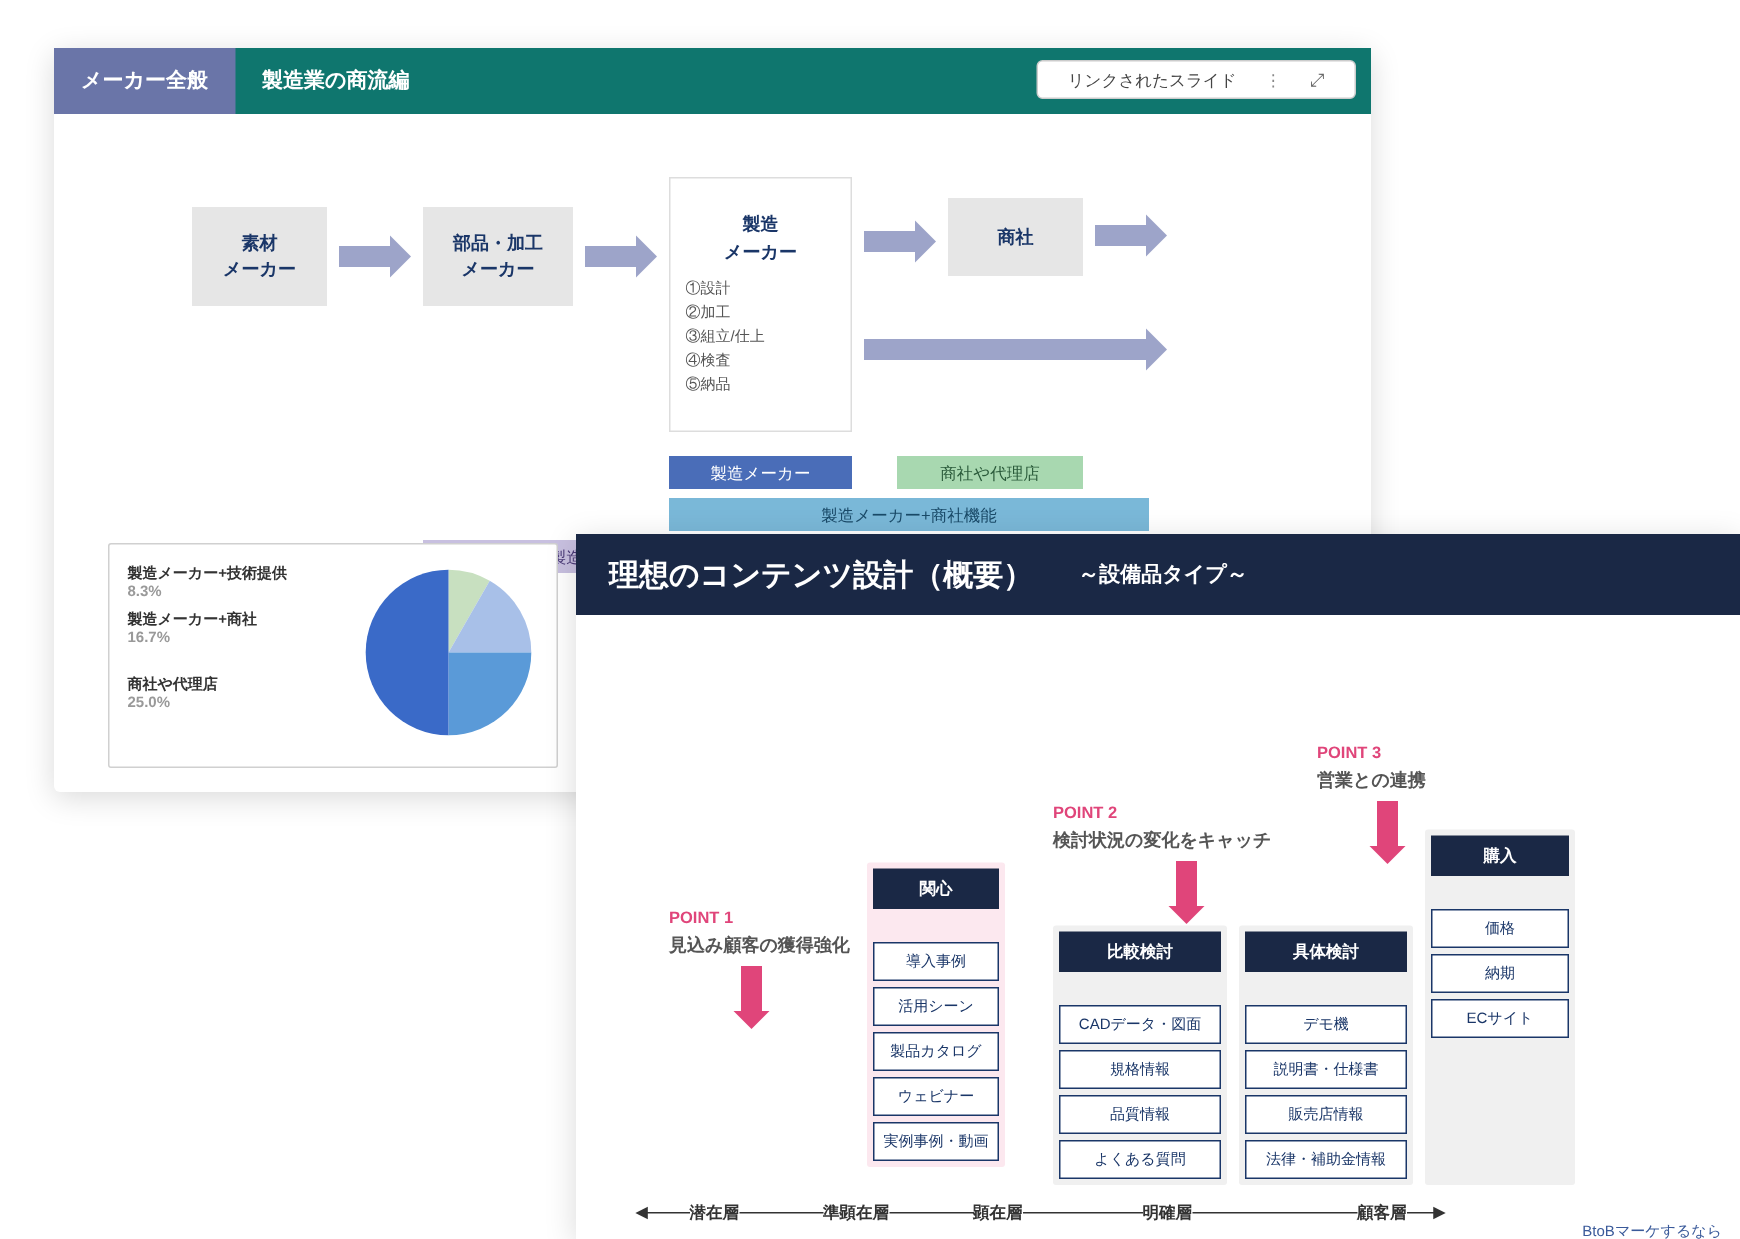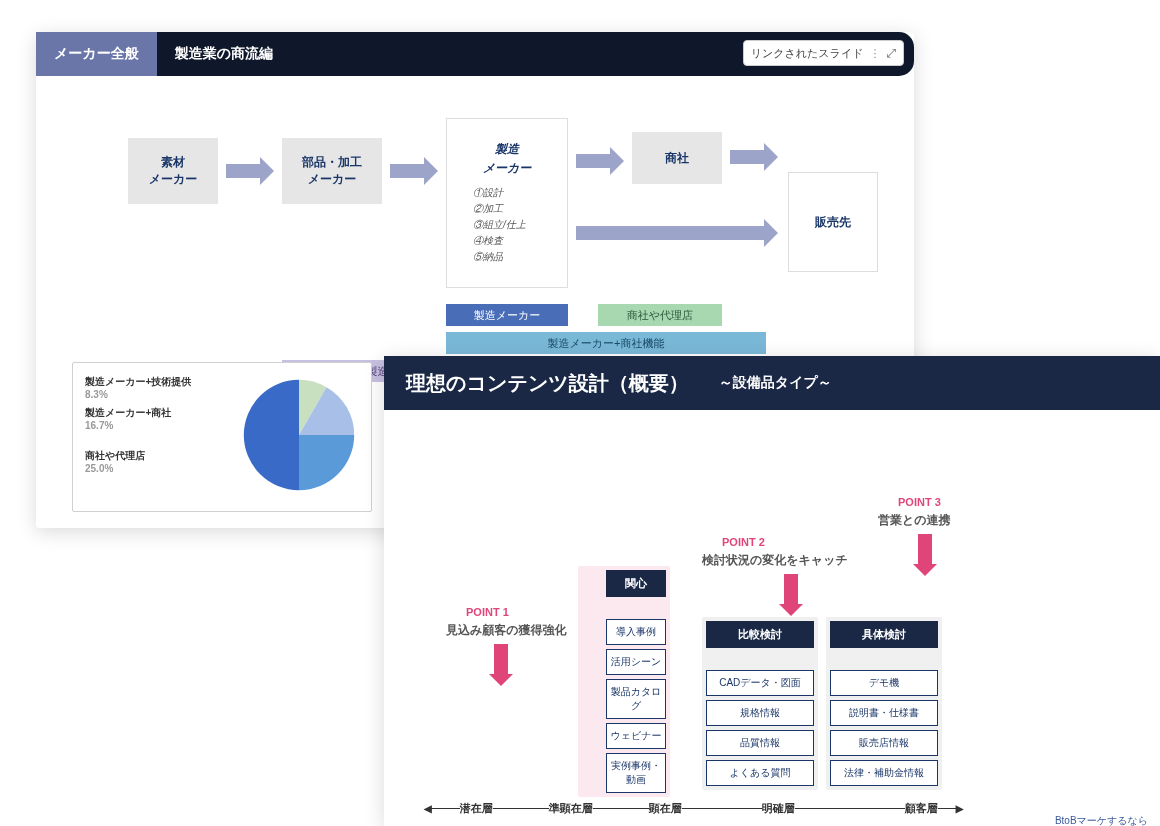--- a/index.html
+++ b/index.html
@@ -3,31 +3,31 @@
 <meta charset="utf-8">
 <style>
   * { box-sizing: border-box; margin: 0; padding: 0; }
   body { font-family: "Hiragino Sans", "Meiryo", sans-serif; background: #fff; width: 1160px; height: 826px; position: relative; overflow: hidden; }
 
   .slide { position: absolute; background: #fff; box-shadow: 0 4px 20px rgba(0,0,0,0.15); }
   .slide1 { left: 36px; top: 32px; width: 878px; height: 496px; border-radius: 4px; }
   .slide2 { left: 384px; top: 356px; width: 776px; height: 470px; }
 
   
-  .s1-header { height: 44px; background: #0f172a; display: flex; align-items: stretch; border-radius: 15px; }
+  .s1-header { height: 44px; background: #0f766e; display: flex; align-items: stretch; }
   .s1-tab1 { background: #6a75a8; color: #fff; font-weight: bold; font-size: 14px; padding: 0 18px; display: flex; align-items: center; }
   .s1-tab2 { color: #fff; font-weight: bold; font-size: 14px; padding: 0 18px; display: flex; align-items: center; }
-  .linked-btn { margin-left: auto; margin-right: 10px; margin-top: 8px; height: 26px; background: #fff; border: 1px solid #ccc; border-radius: 4px; font-size: 11px; display: flex; align-items: center; padding: 0 7px; color: #444; gap: 6px; }
+  .linked-btn { margin-left: auto; margin-right: 10px; margin-top: 8px; height: 26px; background: #fff; border: 1px solid #ccc; border-radius: 4px; font-size: 11px; display: flex; align-items: center; padding: 0 20px; color: #444; gap: 19px; }
   .linked-btn .dots { color: #888; }
   .linked-btn .unlink-icon { font-size: 12px; color: #666; }
 
   
   .flow { position: relative; height: 250px; }
   .flow-box { position: absolute; background: #e6e6e6; display: flex; flex-direction: column; align-items: center; justify-content: center; color: #1a3668; font-weight: bold; font-size: 12px; }
-  .mfg-box { background: #fff; border: 1px solid #ddd; align-items: flex-start; padding: 8px 26px; font-style: italic; }
+  .mfg-box { background: #fff; border: 1px solid #ddd; align-items: flex-start; padding: 8px 10px; }
   .mfg-box .title { align-self: center; color: #1a3668; font-weight: bold; font-size: 12px; margin-bottom: 6px; }
   .mfg-box .step { font-weight: normal; font-size: 10px; color: #555; line-height: 1.6; }
   .arrow { position: absolute; height: 14px; background: #9da4c9; }
   .arrow::after { content: ""; position: absolute; right: -14px; top: -7px; border-left: 14px solid #9da4c9; border-top: 14px solid transparent; border-bottom: 14px solid transparent; }
 
   .bar { position: absolute; height: 22px; font-size: 11px; color: #fff; display: flex; align-items: center; justify-content: center; }
   .bar-blue { background: #4a6db8; }
   .bar-green { background: #a8d8b0; color: #2a5a3a; }
   .bar-cyan { background: #7ab8d8; color: #1a4a68; }
   .bar-purple { background: #c8c0e0; color: #4a3a78; }
@@ -40,21 +40,21 @@
   .pie-legend .pct { color: #999; font-weight: bold; }
   .pie-svg { width: 120px; height: 120px; }
 
   
   .s2-header { height: 54px; background: #1a2845; color: #fff; display: flex; align-items: center; padding: 0 22px; gap: 30px; }
   .s2-title { font-size: 20px; font-weight: bold; }
   .s2-sub { font-size: 14px; font-weight: bold; }
 
   .s2-body { position: relative; padding: 18px 0 0 0; height: 416px; }
 
-  .point-lbl { position: absolute; font-size: 11px; color: #e0457a; font-weight: bold; margin-left: 20px; }
+  .point-lbl { position: absolute; font-size: 11px; color: #e0457a; font-weight: bold; }
   .point-txt { position: absolute; font-size: 12px; color: #555; font-weight: bold; }
   .point-arrow { position: absolute; width: 14px; height: 32px; background: #e0457a; }
   .point-arrow::after { content:""; position:absolute; bottom:-10px; left:-5px; border-top:12px solid #e0457a; border-left:12px solid transparent; border-right:12px solid transparent; }
 
   .col { position: absolute; display: flex; flex-direction: column; gap: 4px; align-items: stretch; }
   .col-head { background: #1a2845; color: #fff; font-size: 11px; font-weight: bold; text-align: center; padding: 6px 0; }
   .col-item { background: #fff; border: 1px solid #1a3668; color: #1a3668; font-size: 10px; text-align: center; padding: 5px 0; }
   .col-bg-pink { background: #fce8ef; padding: 4px; border-radius: 2px; }
   .col-bg-gray { background: #f0f0f0; padding: 4px; border-radius: 2px; }
 
@@ -103,23 +103,20 @@
       <div class="step">⑤納品</div>
     </div>
     <div class="arrow" style="left:540px;top:78px;width:34px;"></div>
 
     <div class="flow-box" style="left:596px;top:56px;width:90px;height:52px;">
       <div>商社</div>
     </div>
     <div class="arrow" style="left:694px;top:74px;width:34px;"></div>
     <div class="arrow" style="left:540px;top:150px;width:188px;"></div>
 
-    <div class="flow-box" style="left:752px;top:96px;width:90px;height:100px;background:#fff;border:1px solid #ddd;">
-      <div>販売先</div>
-    </div>
 
     <div class="bar bar-blue" style="left:410px;top:228px;width:122px;">製造メーカー</div>
     <div class="bar bar-green" style="left:562px;top:228px;width:124px;">商社や代理店</div>
     <div class="bar bar-cyan" style="left:410px;top:256px;width:320px;">製造メーカー+商社機能</div>
     <div class="bar bar-purple" style="left:246px;top:284px;width:286px;">製造メーカー+技術提供</div>
   </div>
 
   <div class="pie-card">
     <div class="pie-legend">
       <div class="row">
@@ -160,21 +157,21 @@
 
     <div class="point-lbl" style="left:318px;top:126px;text-align:right;">POINT 2</div>
     <div class="point-txt" style="left:318px;top:142px;">検討状況の変化をキャッチ</div>
     <div class="point-arrow" style="left:400px;top:164px;"></div>
 
     <div class="point-lbl" style="left:494px;top:86px;">POINT 3</div>
     <div class="point-txt" style="left:494px;top:102px;">営業との連携</div>
     <div class="point-arrow" style="left:534px;top:124px;"></div>
 
 
-    <div class="col col-bg-pink" style="left:194px;bottom:29px;width:92px;padding-left:28px;">
+    <div class="col col-bg-pink" style="left:194px;bottom:48px;width:92px;">
       <div class="col-head">関心</div>
       <div style="height:14px;"></div>
       <div class="col-item">導入事例</div>
       <div class="col-item">活用シーン</div>
       <div class="col-item">製品カタログ</div>
       <div class="col-item">ウェビナー</div>
       <div class="col-item">実例事例・動画</div>
     </div>
 
     <div class="col col-bg-gray" style="left:318px;bottom:36px;width:116px;">
@@ -188,20 +185,28 @@
 
     <div class="col col-bg-gray" style="left:442px;bottom:36px;width:116px;">
       <div class="col-head">具体検討</div>
       <div style="height:14px;"></div>
       <div class="col-item">デモ機</div>
       <div class="col-item">説明書・仕様書</div>
       <div class="col-item">販売店情報</div>
       <div class="col-item">法律・補助金情報</div>
     </div>
 
+    <div class="col col-bg-gray" style="left:566px;bottom:36px;width:100px;">
+      <div class="col-head">購入</div>
+      <div style="height:14px;"></div>
+      <div class="col-item">価格</div>
+      <div class="col-item">納期</div>
+      <div class="col-item">ECサイト</div>
+      <div style="height:90px;"></div>
+    </div>
 
 
     <div class="axis">
       <span class="seg ax-arr-l">
           <span class="line" style="width:30px;"></span>
         </span>
       <span>潜在層</span>
       <span class="line" style="width:56px;"></span>
       <span>準顕在層</span>
       <span class="line" style="width:56px;"></span>

